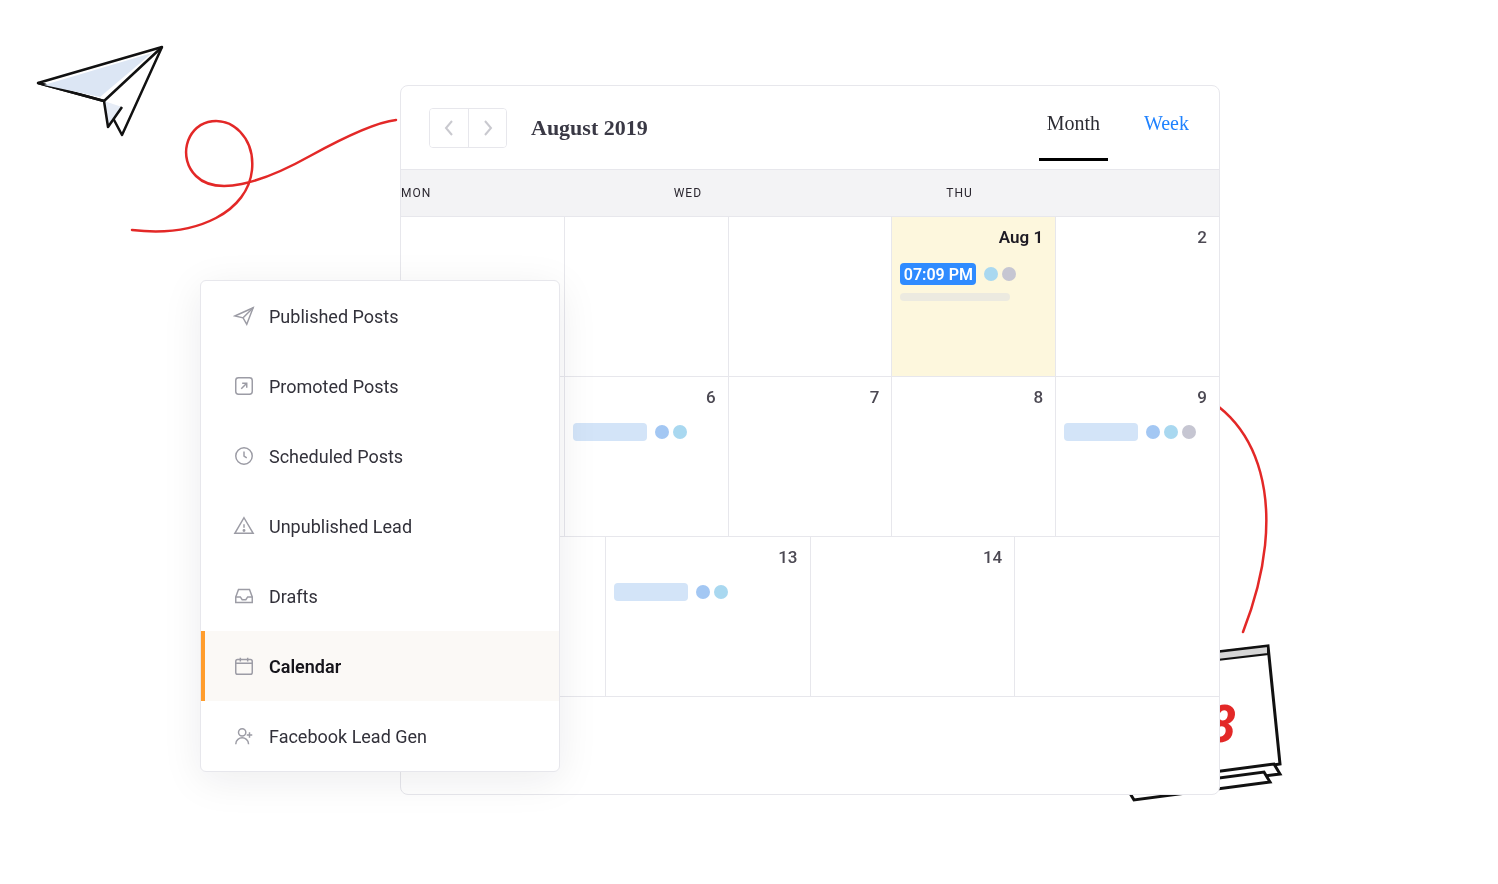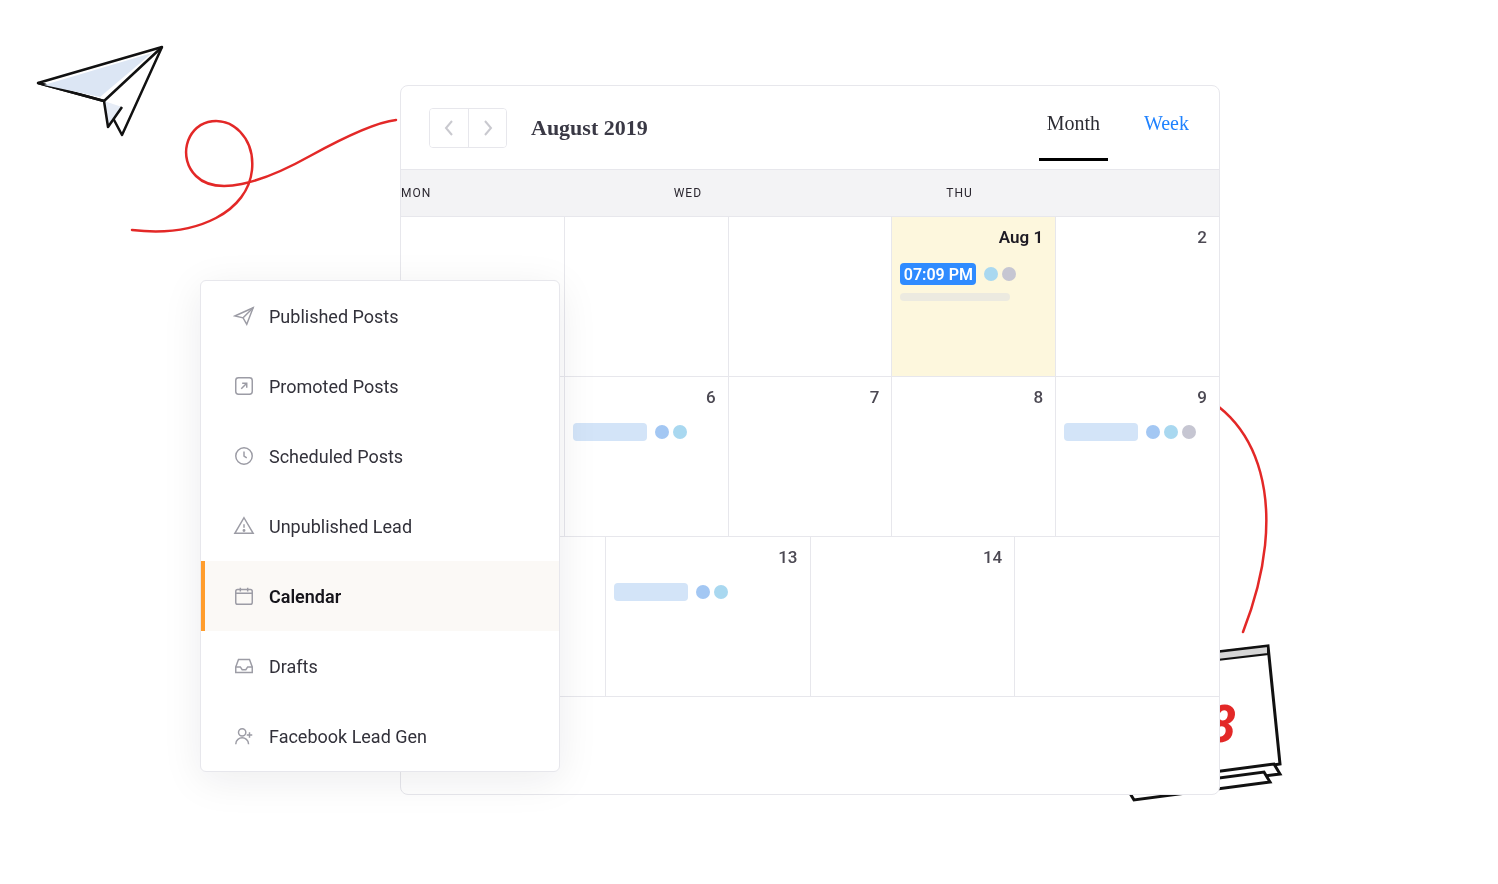--- a/index.html
+++ b/index.html
@@ -248,37 +248,37 @@
   <div class="side-item">
     <span class="icon-slot">
       <svg width="22" height="22" viewBox="0 0 24 24">
           <path d="M12 3 L22 20 H2 Z"></path>
           <path d="M12 10 V14"></path>
           <circle cx="12" cy="17" r="0.8" fill="#9c9ca5"></circle>
         </svg>
     </span>
     <span>Unpublished Lead</span>
   </div>
+  <div class="side-item">
+    <span class="icon-slot">
+      <svg width="22" height="22" viewBox="0 0 24 24">
+          <path d="M3 13 L6 5 H18 L21 13 V19 H3 Z"></path>
+          <path d="M3 13 H8 L10 16 H14 L16 13 H21"></path>
+        </svg>
+    </span>
+    <span>Drafts</span>
+  </div>
   <div class="side-item active">
     <span class="icon-slot">
       <svg width="22" height="22" viewBox="0 0 24 24">
           <rect x="3" y="5" width="18" height="16" rx="2"></rect>
           <path d="M3 9 H21 M8 3 V7 M16 3 V7"></path>
         </svg>
     </span>
     <span>Calendar</span>
-  </div>
-  <div class="side-item">
-    <span class="icon-slot">
-      <svg width="22" height="22" viewBox="0 0 24 24">
-          <path d="M3 13 L6 5 H18 L21 13 V19 H3 Z"></path>
-          <path d="M3 13 H8 L10 16 H14 L16 13 H21"></path>
-        </svg>
-    </span>
-    <span>Drafts</span>
   </div>
   <div class="side-item">
     <span class="icon-slot">
       <svg width="22" height="22" viewBox="0 0 24 24">
           <circle cx="10" cy="8" r="4"></circle>
           <path d="M3 21 C3 16 7 14 10 14 C13 14 17 16 17 21"></path>
           <path d="M18 8 V14 M15 11 H21"></path>
         </svg>
     </span>
     <span>Facebook Lead Gen</span>

